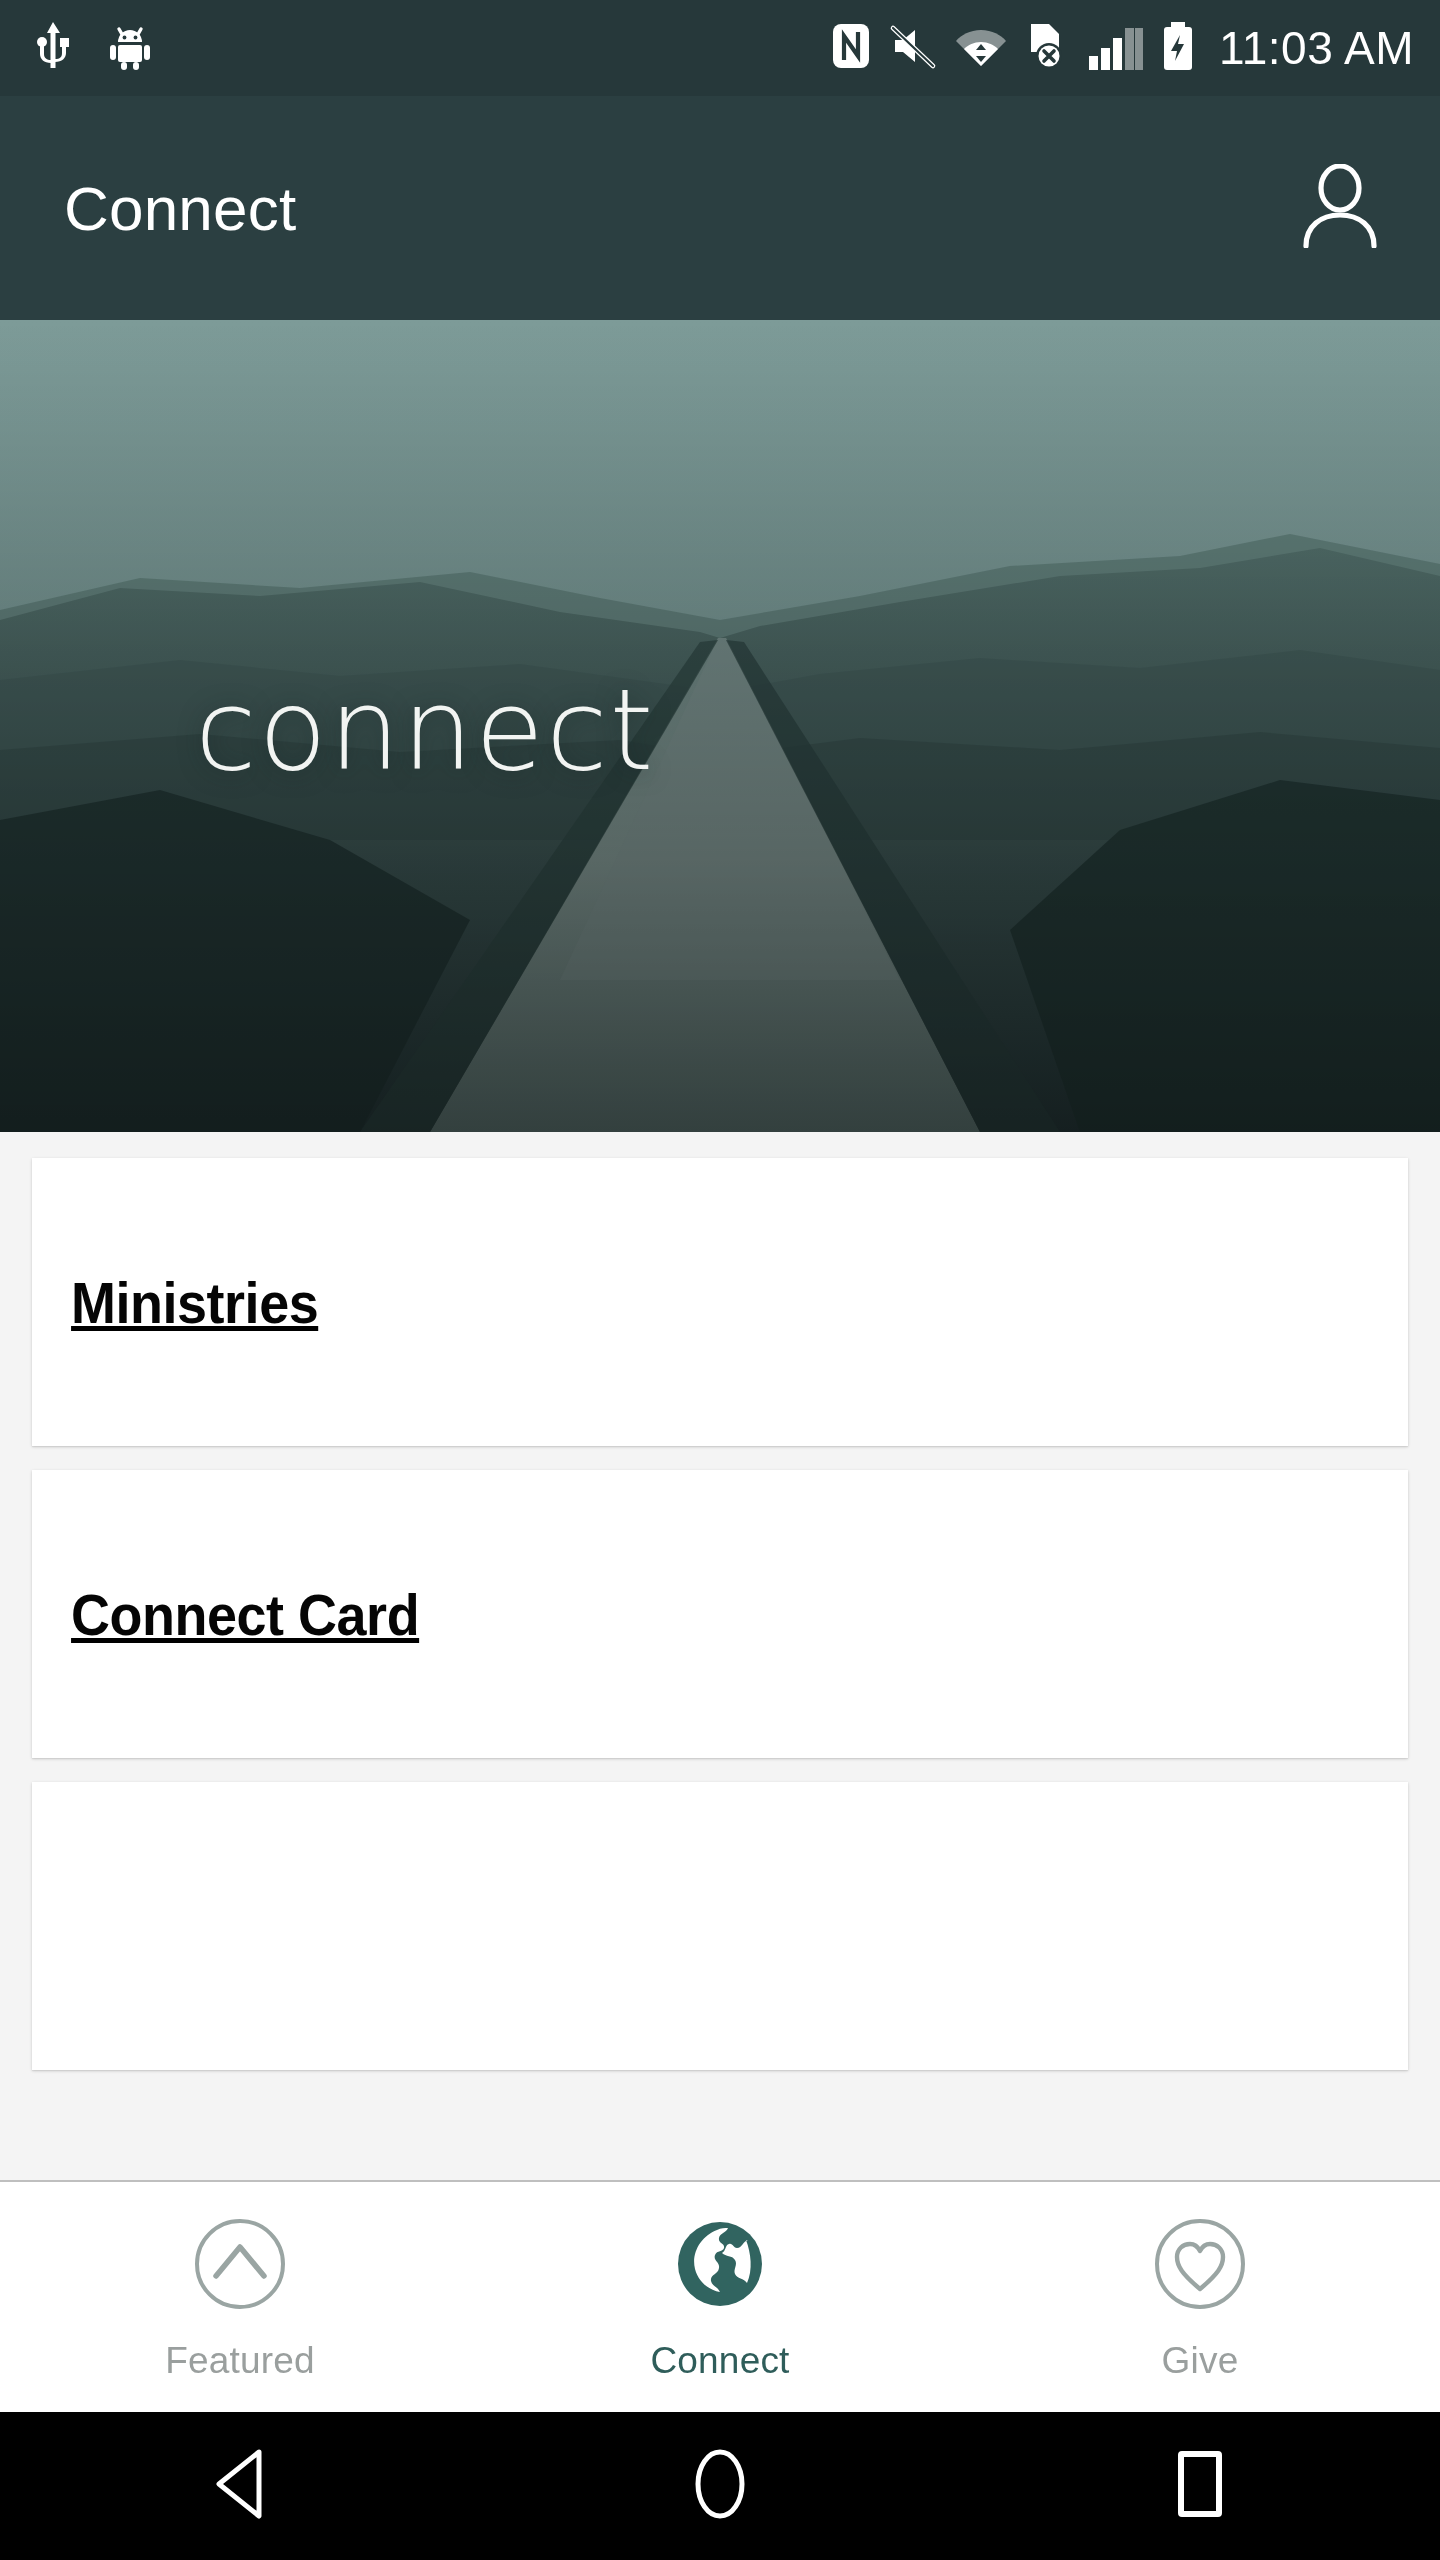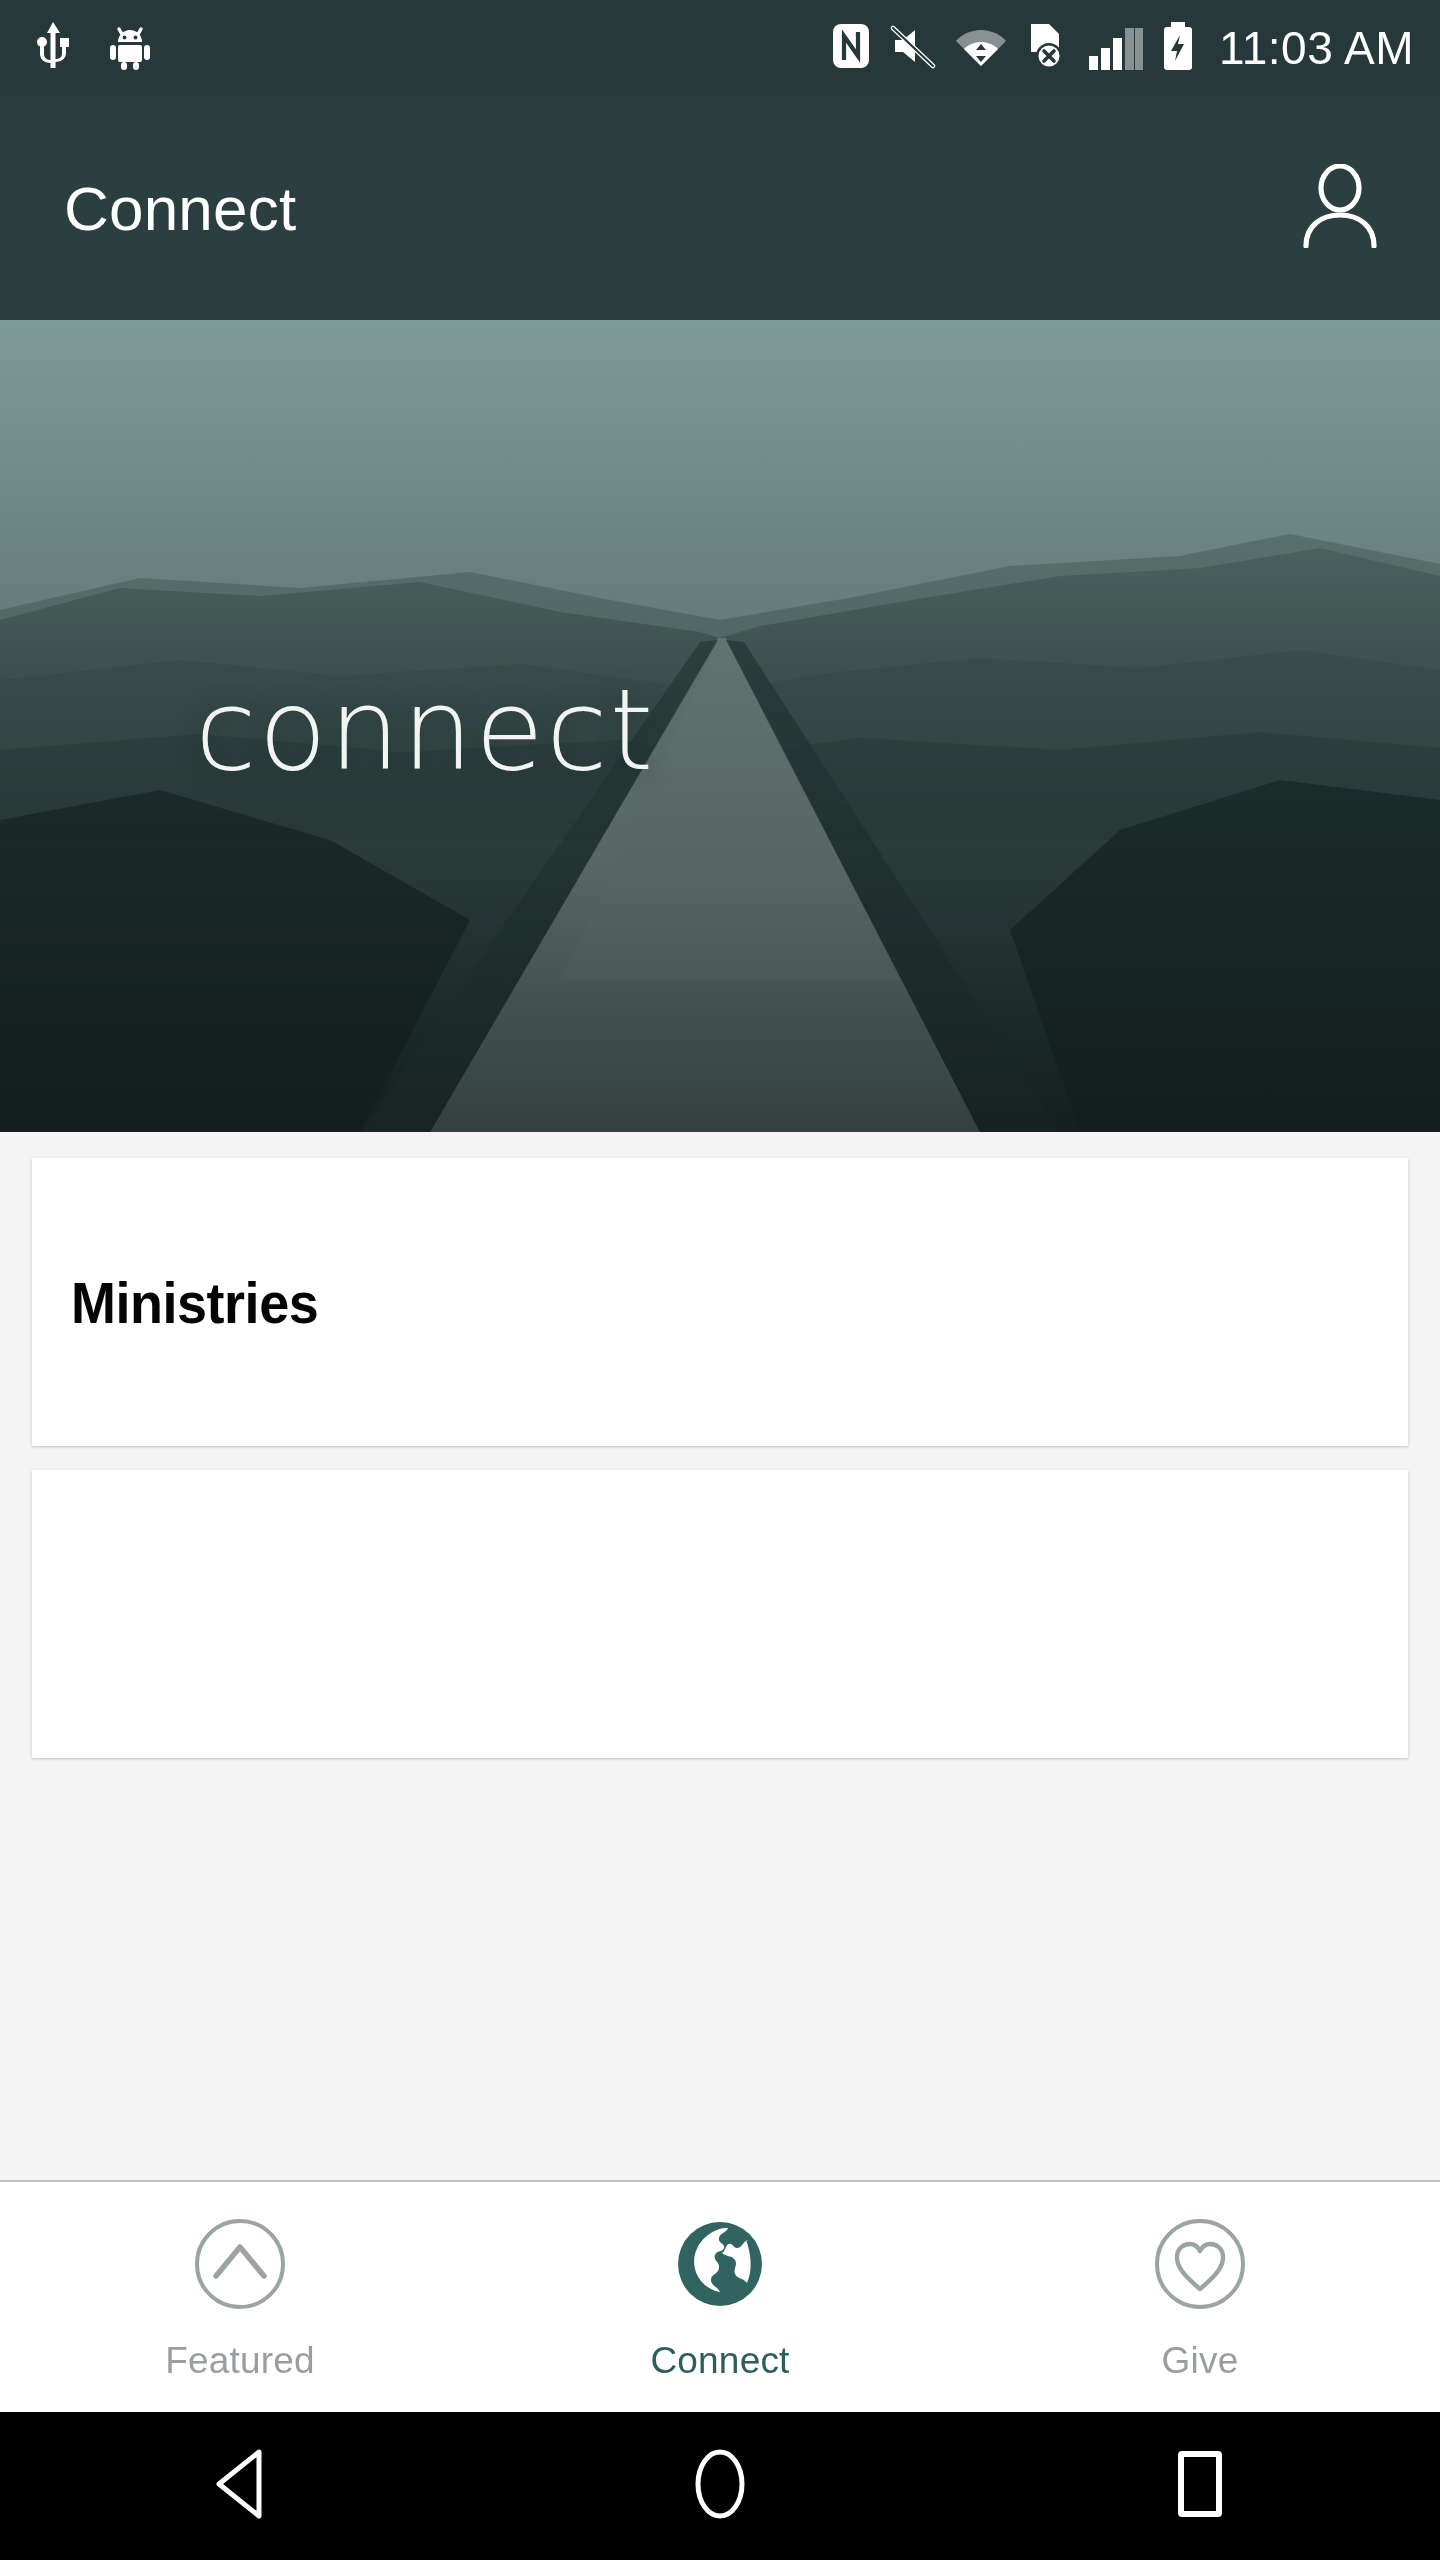--- a/index.html
+++ b/index.html
@@ -53,21 +53,21 @@
 
   
   .content{
     position:absolute; top:1132px; left:0; width:1440px; height:1100px;
     background:#f4f4f4; overflow:hidden;
   }
   .card{
     background:#ffffff; margin:0 32px 24px 32px;
     height:288px; position:relative;
     box-shadow:0 1px 3px rgba(0,0,0,.16), 0 1px 1px rgba(0,0,0,.05);
-    display:flex; align-items:center;
+    display:flex; align-items:center;text-decoration:underline;
   }
   .card:first-child{ margin-top:26px; }
   .card-title{
     padding-left:42px; font-size:58px; font-weight:700; color:#050505;
     font-family:"Liberation Sans Narrow","Liberation Sans", sans-serif;
     letter-spacing:-.5px; transform:scaleX(.93); transform-origin:left center;
   }
 
   
   .tabbar{
@@ -225,20 +225,23 @@
     <rect width="1440" height="812" fill="url(#vig)"></rect>
   </svg>
   <div class="hero-word">connect</div>
 </div>
 
 <div class="content">
   <div class="card">
     <div class="card-title">Ministries</div>
   </div>
   <div class="card">
+    <div class="card-title">Connect Card</div>
+  </div>
+  <div class="card">
     <div class="card-title"></div>
   </div>
 </div>
 
 <div class="tabbar">
 
   <div class="tab">
     <span class="tab-icon">
       <svg width="96" height="96" viewBox="0 0 96 96" fill="none" stroke="#9aa5a3" stroke-width="4">
         <circle cx="48" cy="48" r="43"></circle>

